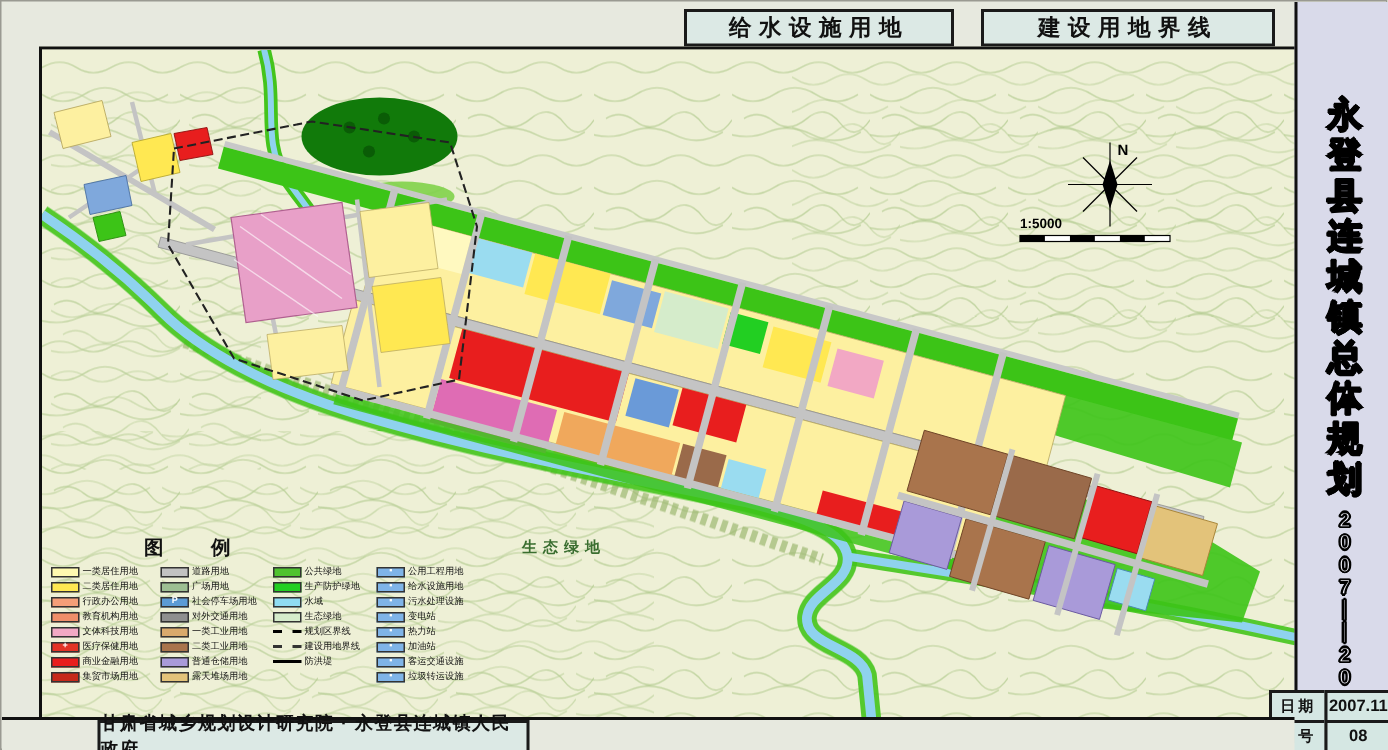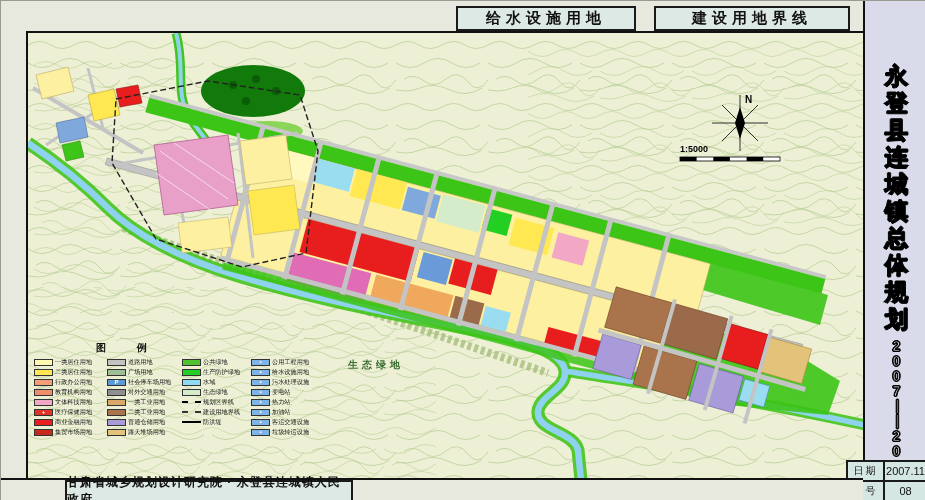--- a/index.html
+++ b/index.html
@@ -20,33 +20,33 @@
   .sidebar{position:absolute;left:862px;top:0;width:63px;height:459px;background:#d9daea;
      border-left:2px solid #111;display:flex;flex-direction:column;align-items:center;}
   .outlined{color:#f2f2fa;font-weight:bold;
      -webkit-text-stroke:1.1px #000;
      text-shadow:-1px 0 #000,1px 0 #000,0 -1px #000,0 1px #000;}
   .side-title-char{font-size:23px;line-height:27px;}
   .side-period-char{font-size:14px;line-height:15px;}
   .side-period-char.rot{transform:rotate(90deg);}
   
   .cell{position:absolute;background:#d5e7e3;border:2px solid #1a1a1a;display:flex;
-     align-items:center;justify-content:center;font-weight:normal;color:#111;}
+     align-items:center;justify-content:center;font-weight:bold;color:#111;}
   .cell.lbl{font-size:10px;letter-spacing:2px;}
   .cell.val{font-size:11px;}
   
   .bottom-strip{position:absolute;left:0;top:477px;width:862px;height:23px;
      background:#e7e9df;border-top:2px solid #111;}
   .credit-box{position:absolute;left:64px;top:479px;width:284px;height:18px;background:#dce9e5;
      border:2px solid #1a1a1a;display:flex;align-items:center;justify-content:center;
      font-weight:bold;font-size:12px;letter-spacing:1px;color:#111;}
   
   .legend{position:absolute;left:33px;top:340px;width:288px;}
-  .legend-title{font-size:10px;font-weight:bold;letter-spacing:14px;color:#111;
-     margin:0 0 3px 62px;}
+  .legend-title{font-size:13px;font-weight:bold;letter-spacing:14px;color:#111;
+     margin:15px 0 3px 62px;}
   .legend-grid{display:flex;gap:4px;}
   .legend-col{display:flex;flex-direction:column;gap:2px;}
   .legend-col.c0{width:70px;} .legend-col.c1{width:72px;}
   .legend-col.c2{width:66px;} .legend-col.c3{width:72px;}
   .legend-item{display:flex;align-items:center;gap:2px;height:8px;}
   .swatch{width:19px;height:7px;border:1px solid #333;box-sizing:border-box;flex:0 0 19px;
      display:flex;align-items:center;justify-content:center;font-size:6px;line-height:6px;
      color:#fff;font-weight:bold;}
   .swatch.line-swatch{border:none;height:0;}
   .legend-label{font-size:6.5px;color:#111;white-space:nowrap;transform:scale(.95);

